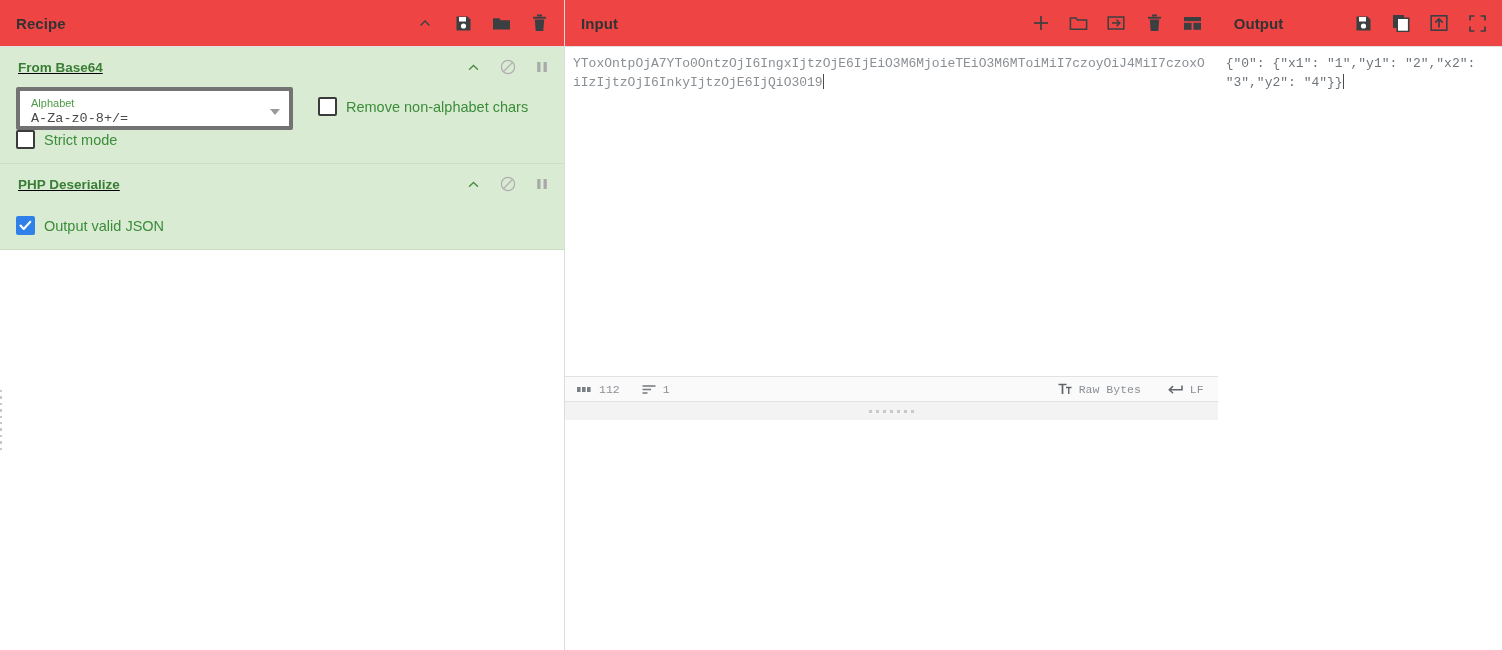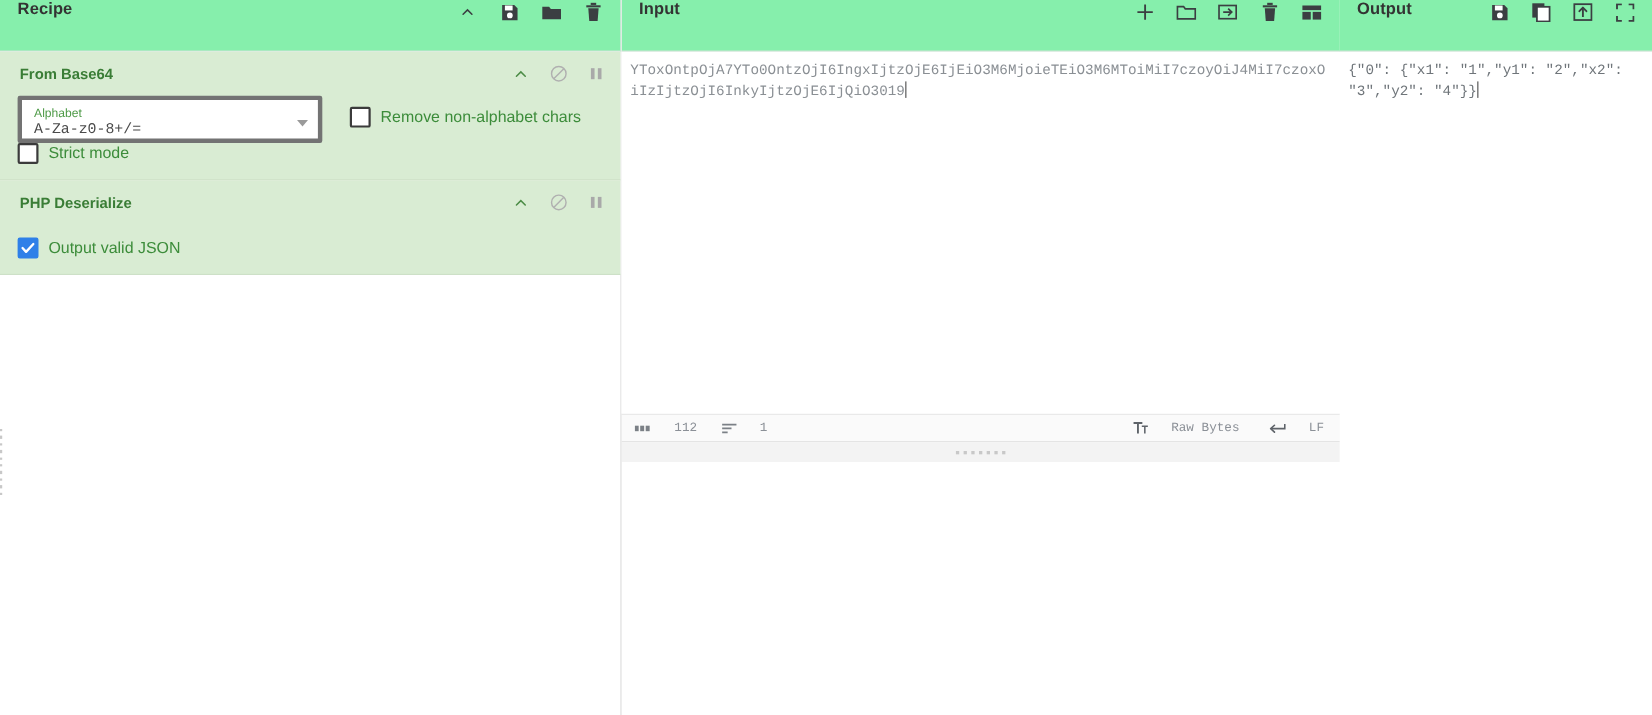--- a/index.html
+++ b/index.html
@@ -13,42 +13,42 @@
   
   .recipe-pane {
     width: 565px; height: 650px;
     border-right: 1px solid #dcdcdc;
     display: flex; flex-direction: column;
     background: #fff;
     position: relative;
   }
   .pane-title-bar {
     height: 47px; flex: 0 0 47px;
-    background: #86efac;
+    background: #ef4444;
     border-bottom: 1px solid #e0e0e0;
-    display: flex; align-items: flex-start;
+    display: flex; align-items: center;
     padding: 0 14px 0 16px;
   }
   .pane-title {
     font-size: 15px; font-weight: bold; color: #333;
     letter-spacing: .1px;
   }
   .title-icons { margin-left: auto; display: flex; align-items: center; gap: 16px; }
   .ticon { width: 22px; height: 22px; display: flex; align-items: center; justify-content: center; color: #3b3f42; cursor: pointer; }
   .ticon svg { display: block; }
 
   .recipe-list { background: #fff; }
   .operation {
     background: #d9ecd3;
     border-bottom: 1px solid #cde0c7;
     padding: 0 0 14px 0;
   }
   .op-head {
     display: flex; align-items: center;
-    height: 40px; padding: 0 16px 0 18px;
+    height: 40px; padding: 0 16px 0 18px; text-decoration: underline;
   }
   .op-title {
     font-size: 13.5px; font-weight: bold; color: #3a7d36;
   }
   .op-icons { margin-left: auto; display: flex; align-items: center; gap: 20px; }
   .op-ic { cursor: pointer; display: flex; align-items: center; justify-content: center; }
   .chev-green { color: #4c8c46; }
   .gray-ic { color: #b0b0b0; }
 
   .op-body { padding: 0 16px; }
@@ -125,21 +125,21 @@
   .status-bar {
     height: 26px; flex: 0 0 26px;
     background: #fafafa;
     border-top: 1px solid #e2e2e2;
     border-bottom: 1px solid #e2e2e2;
     display: flex; align-items: center;
     padding: 0 14px 0 12px;
     font-size: 11.5px; color: #8b9097;
     font-family: "Liberation Mono", monospace;
   }
-  .st-item { display: flex; align-items: center; gap: 21px; margin-right: 22px; }
+  .st-item { display: flex; align-items: center; gap: 7px; margin-right: 22px; }
   .st-right { margin-left: auto; display: flex; align-items: center; }
   .st-right .st-item { margin-right: 0; margin-left: 26px; }
   .st-ic { color: #6b7076; display: flex; align-items: center; }
 
   .splitter-h {
     height: 18px; flex: 0 0 18px;
     background: #f3f3f3;
     display: flex; align-items: center; justify-content: center;
     cursor: row-resize;
   }

